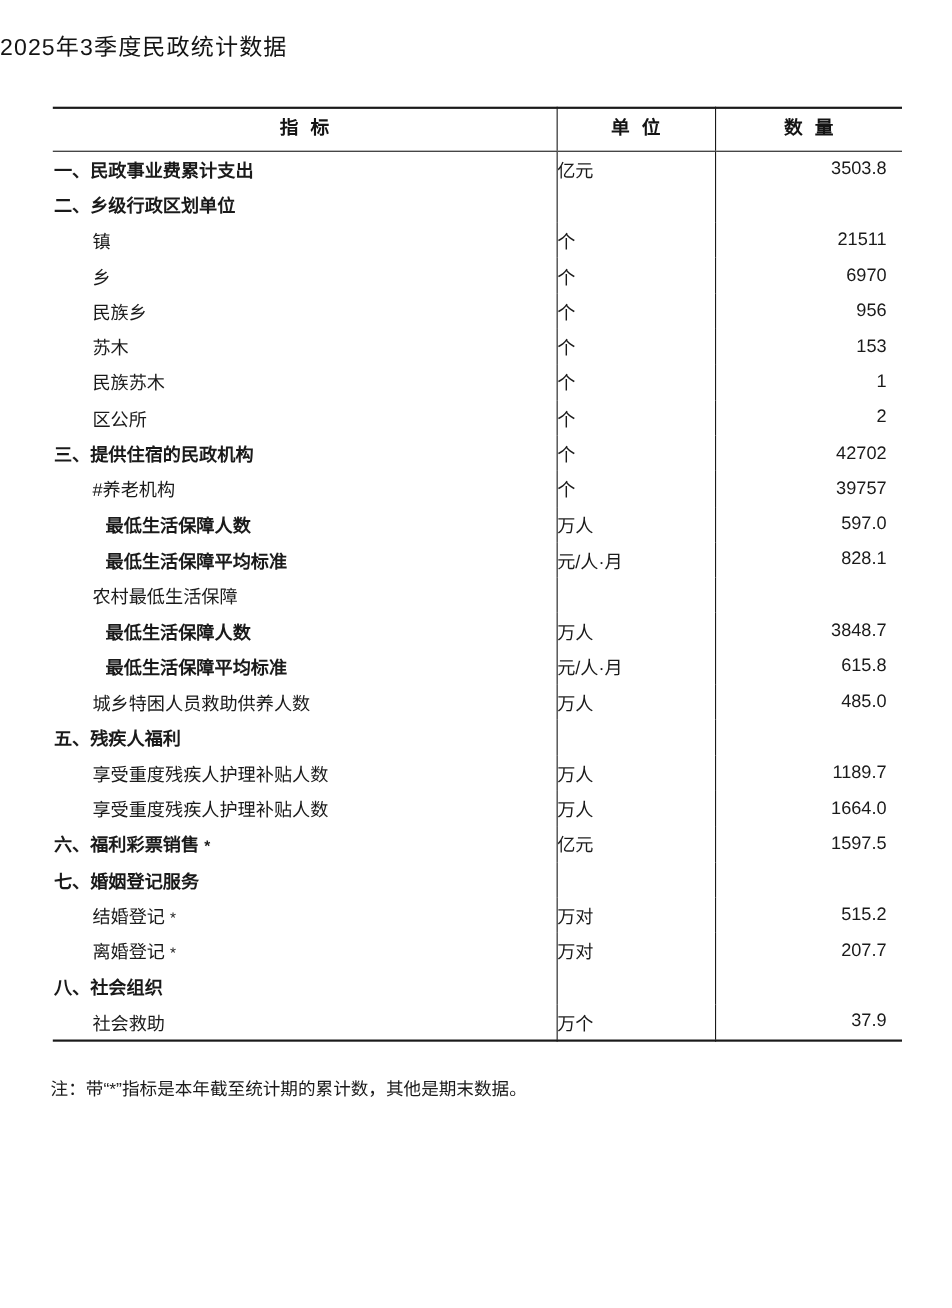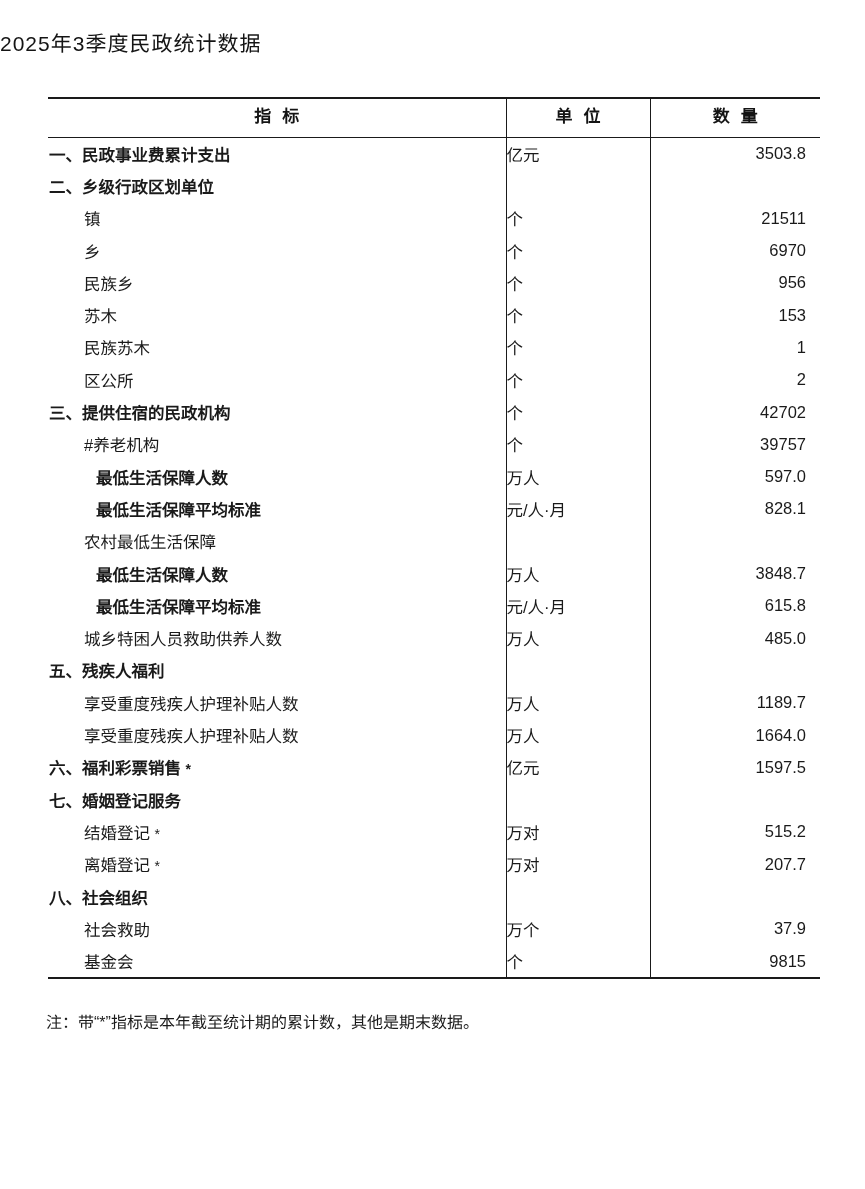--- a/index.html
+++ b/index.html
@@ -233,24 +233,19 @@
           <tr class="lvl-0">
             <td class="td-ind">八、社会组织</td>
             <td class="td-unit"></td>
             <td class="td-val"></td>
           </tr>
           <tr class="lvl-1">
             <td class="td-ind">社会救助</td>
             <td class="td-unit">万个</td>
             <td class="td-val">37.9</td>
           </tr>
-          <tr class="lvl-1">
-            <td class="td-ind">基金会</td>
-            <td class="td-unit">个</td>
-            <td class="td-val">9815</td>
-          </tr>
         </tbody>
     </table>
   </div>
 
   <div class="footnote">注：带“*”指标是本年截至统计期的累计数，其他是期末数据。</div>
 
 </div>
 
 </body></html>

